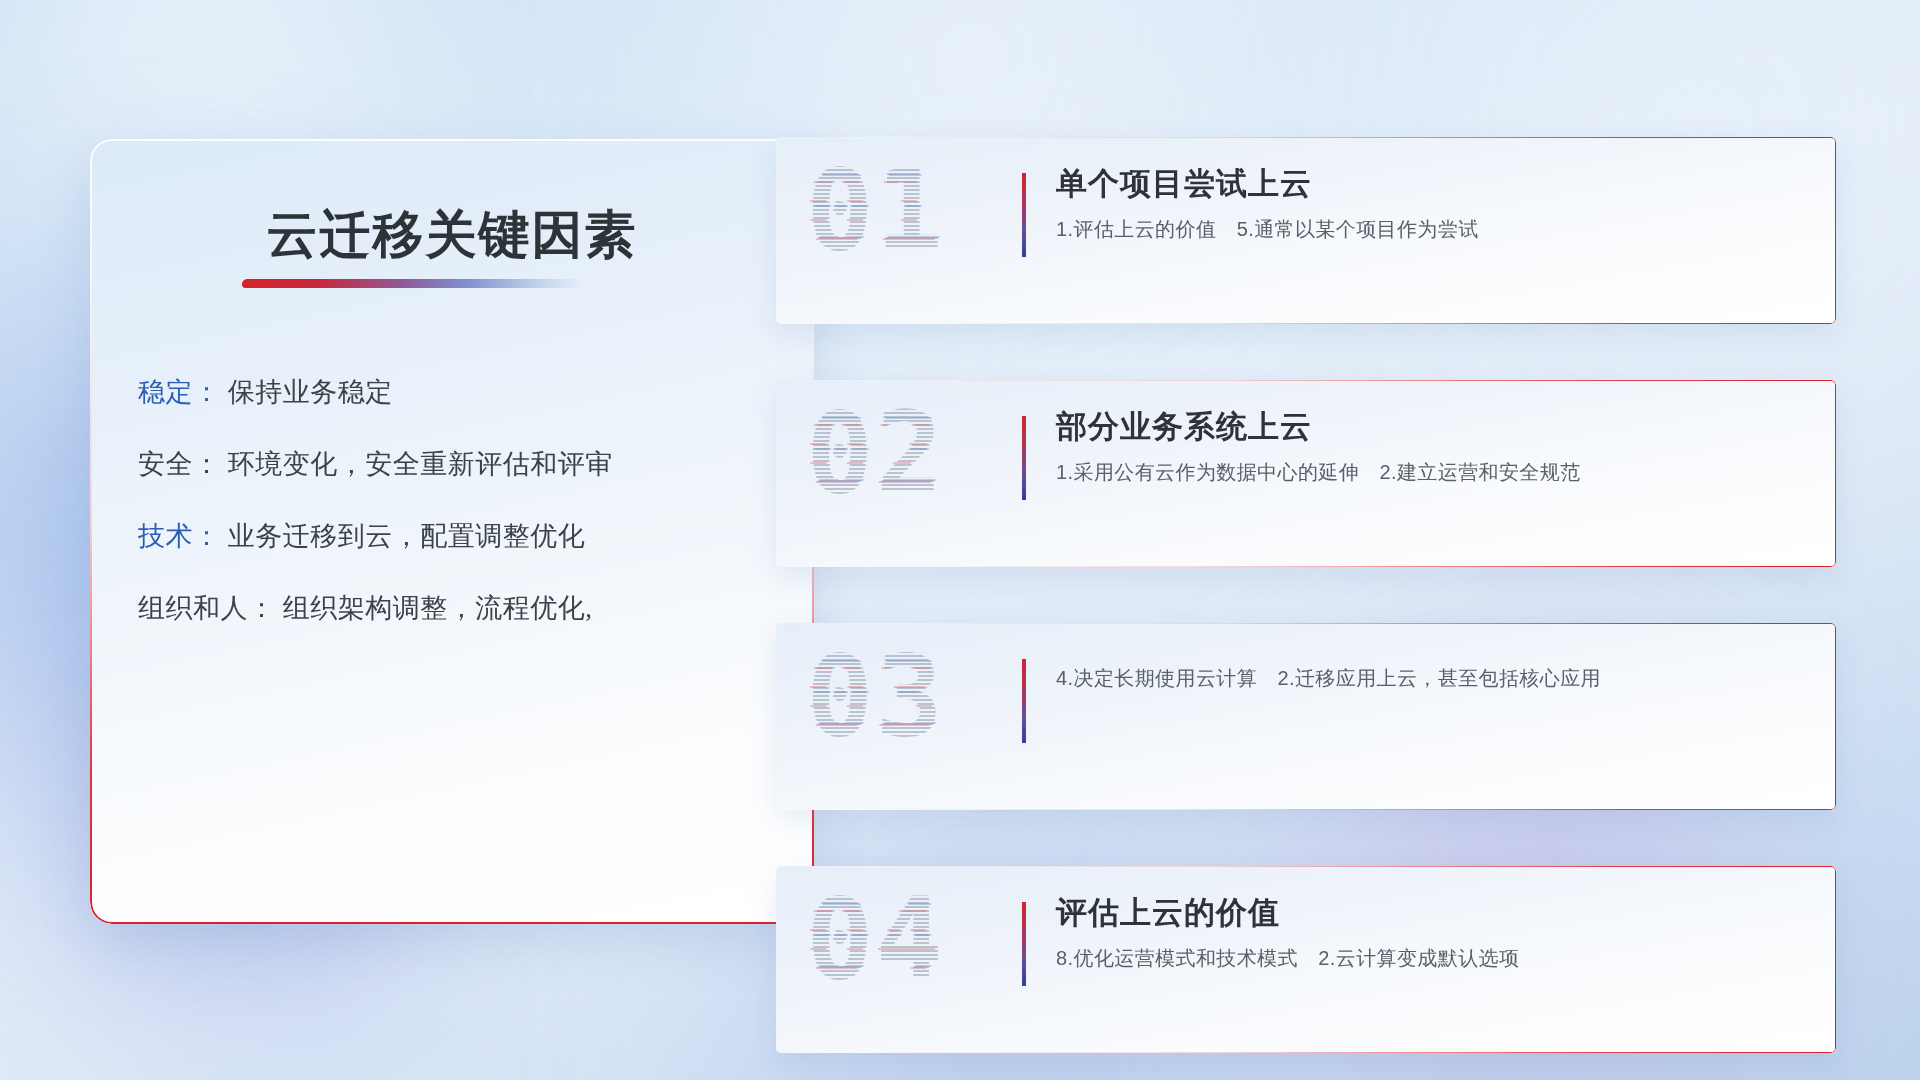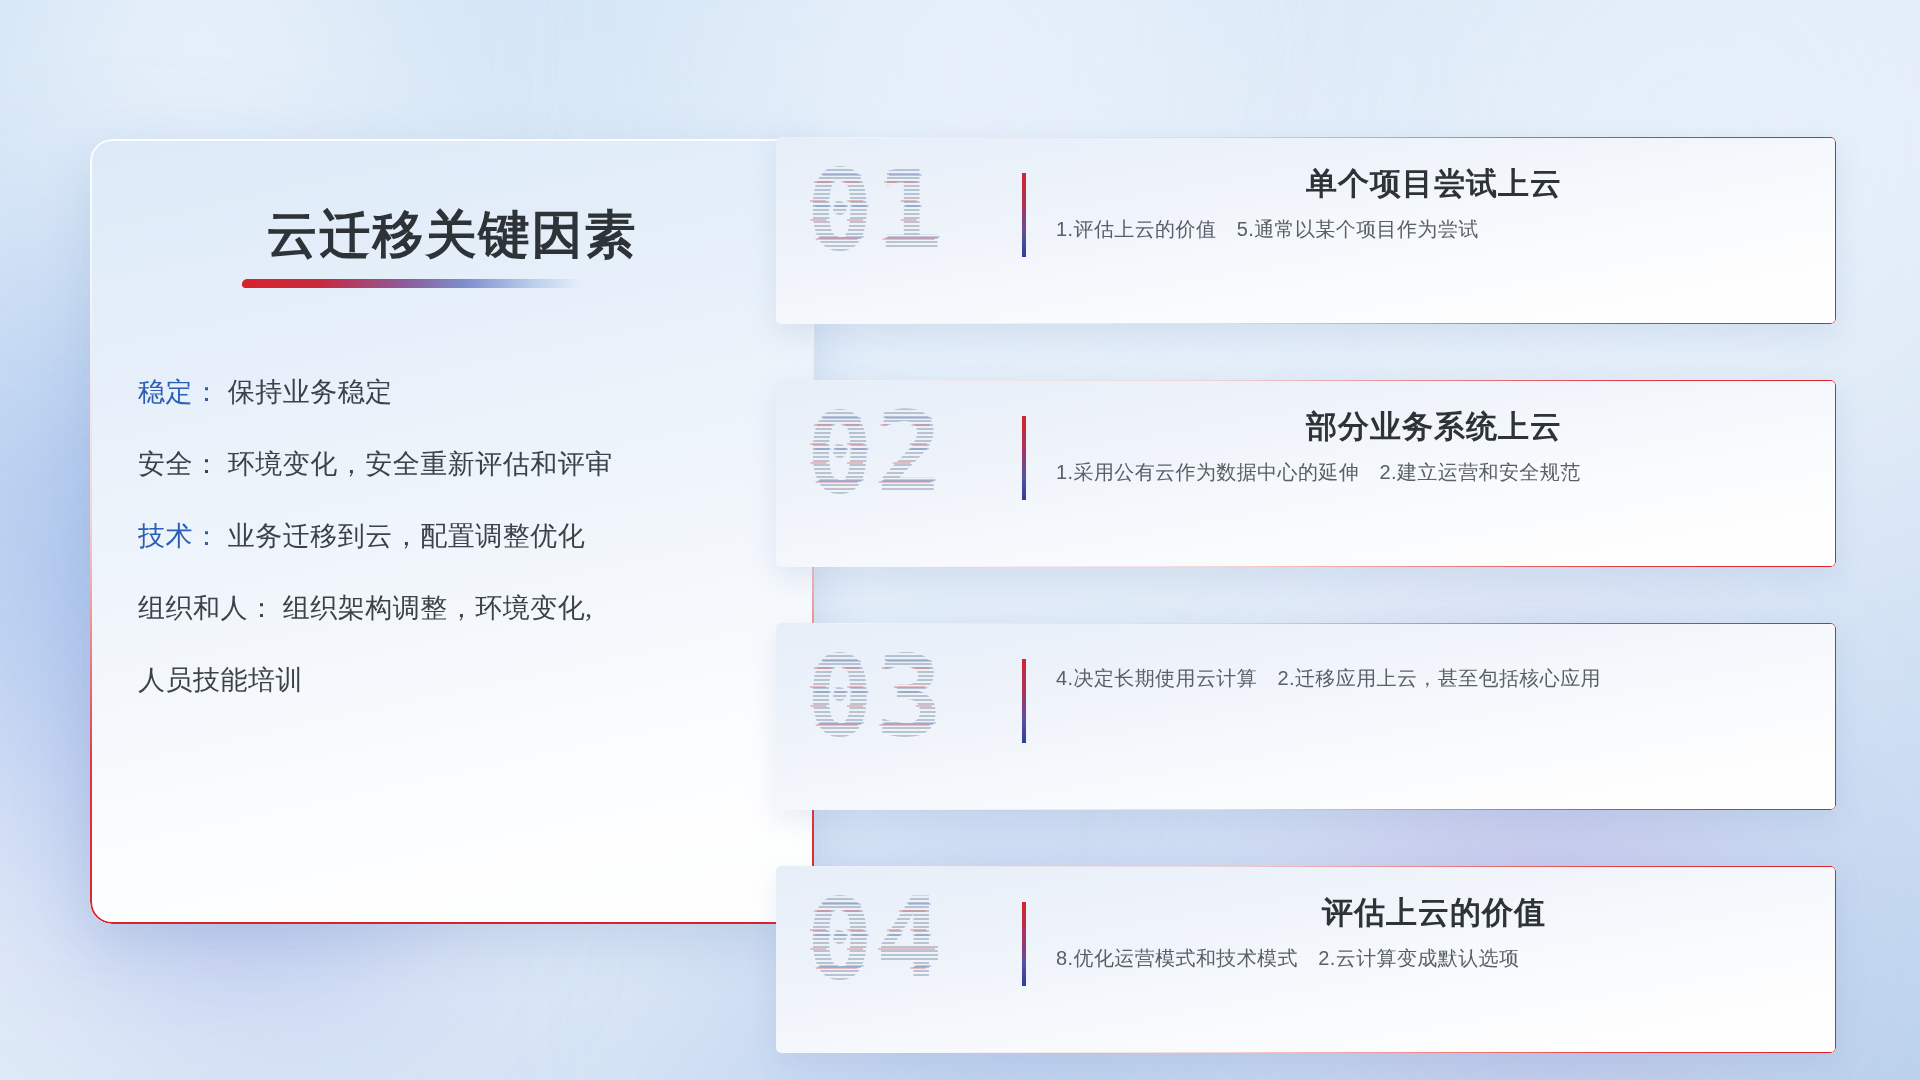--- a/index.html
+++ b/index.html
@@ -102,21 +102,21 @@
     -webkit-mask-image:repeating-linear-gradient(180deg,rgba(0,0,0,0) 0px,rgba(0,0,0,0) 29px,#000 29px,#000 31px);
     mask-image:repeating-linear-gradient(180deg,rgba(0,0,0,0) 0px,rgba(0,0,0,0) 29px,#000 29px,#000 31px);
   }
   .card-div{
     position:absolute; left:246px; top:36px; width:4px; height:84px;
     background:linear-gradient(180deg,#d6232c 0%, #a33560 40%, #5d4fa0 72%, #2b3f9e 100%);
   }
   .card-body{ position:absolute; left:280px; top:28px; right:24px; }
   .card-title{
     font-size:31px; font-weight:bold; color:#2e3338; letter-spacing:1px;
-    line-height:1.2; white-space:nowrap;text-align:center;
+    line-height:1.2; white-space:nowrap;
   }
   .card-desc{
     margin-top:14px; font-size:20px; color:#585f66; letter-spacing:.4px;
     white-space:nowrap;
   }
 </style>
 </head>
 <body>
 
 <div id="bg">
@@ -131,22 +131,21 @@
 </div>
 
 <section id="left-panel">
   <div id="left-panel-border"></div>
   <h1 id="panel-title">云迁移关键因素</h1>
   <div id="panel-title-rule"></div>
   <div id="panel-list">
       <div class="panel-line"><span class="k">稳定：</span> <span>保持业务稳定</span></div>
       <div class="panel-line"><span>安全：</span> <span>环境变化，安全重新评估和评审</span></div>
       <div class="panel-line"><span class="k">技术：</span> <span>业务迁移到云，配置调整优化</span></div>
-      <div class="panel-line"><span>组织和人：</span> <span>组织架构调整，环境变化,</span></div>
-      <div class="panel-line cont"><span>人员技能培训</span></div>
+      <div class="panel-line"><span>组织和人：</span> <span>组织架构调整，流程优化,</span></div>
     </div>
 </section>
 
 <section id="cards">
     <article class="card">
       <div class="card-border"></div>
       <div class="card-num">
         <div class="glyph">01</div>
         <div class="glyph tintr">01</div>
         <div class="glyph tintb">01</div>

